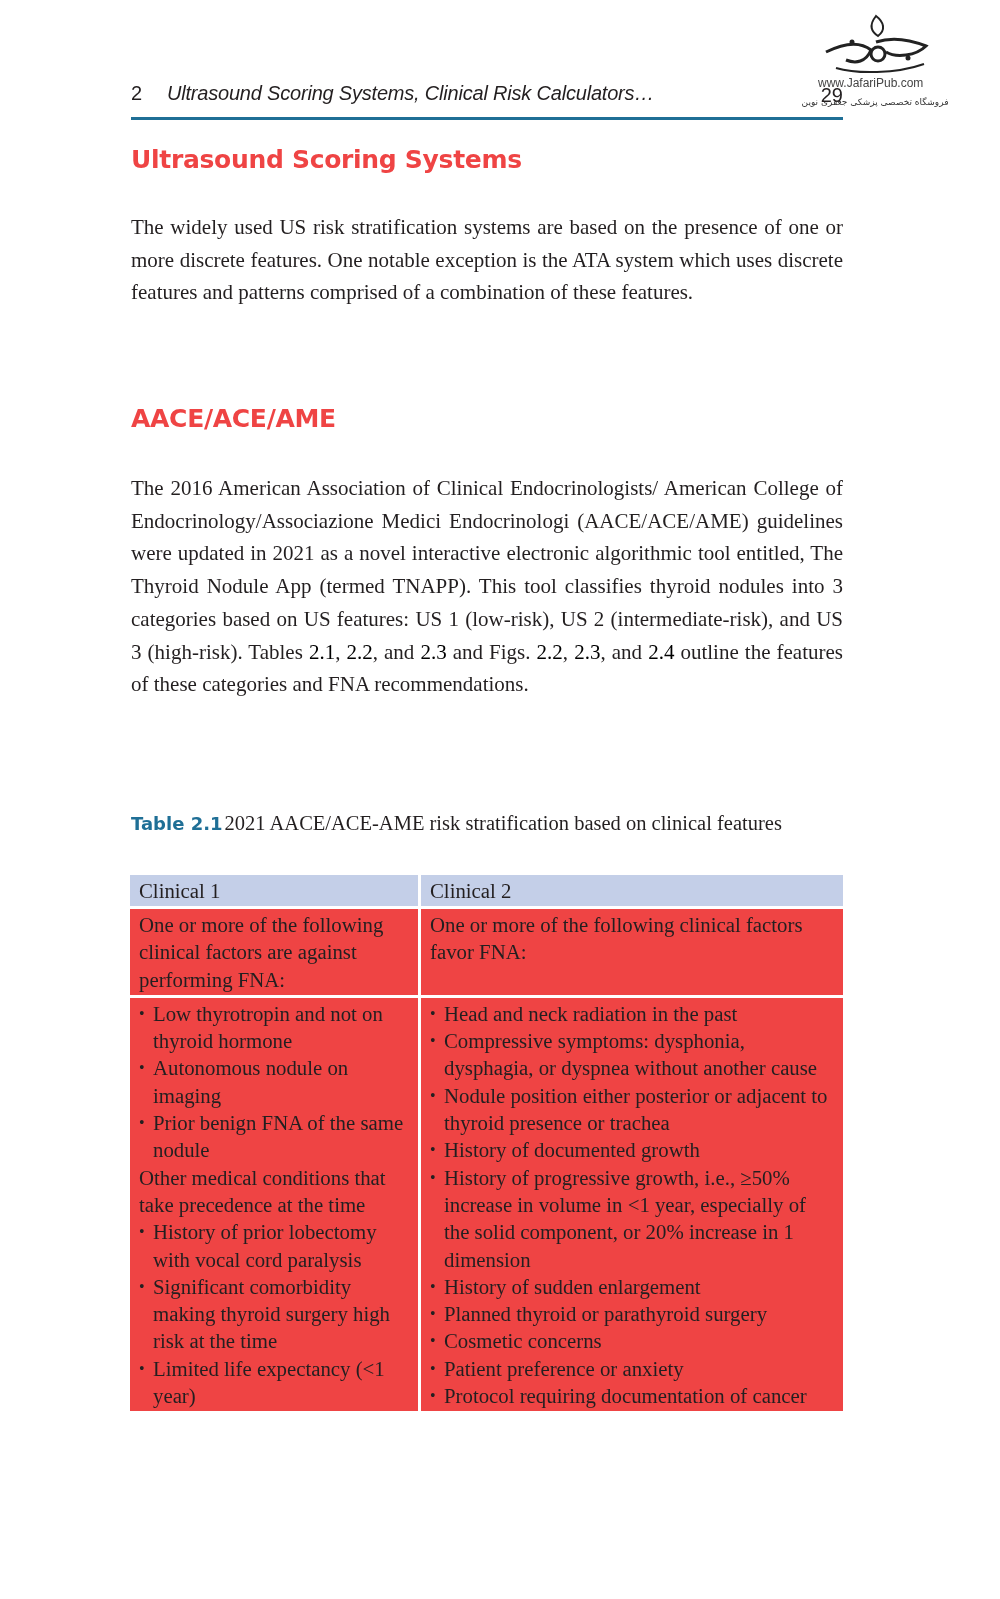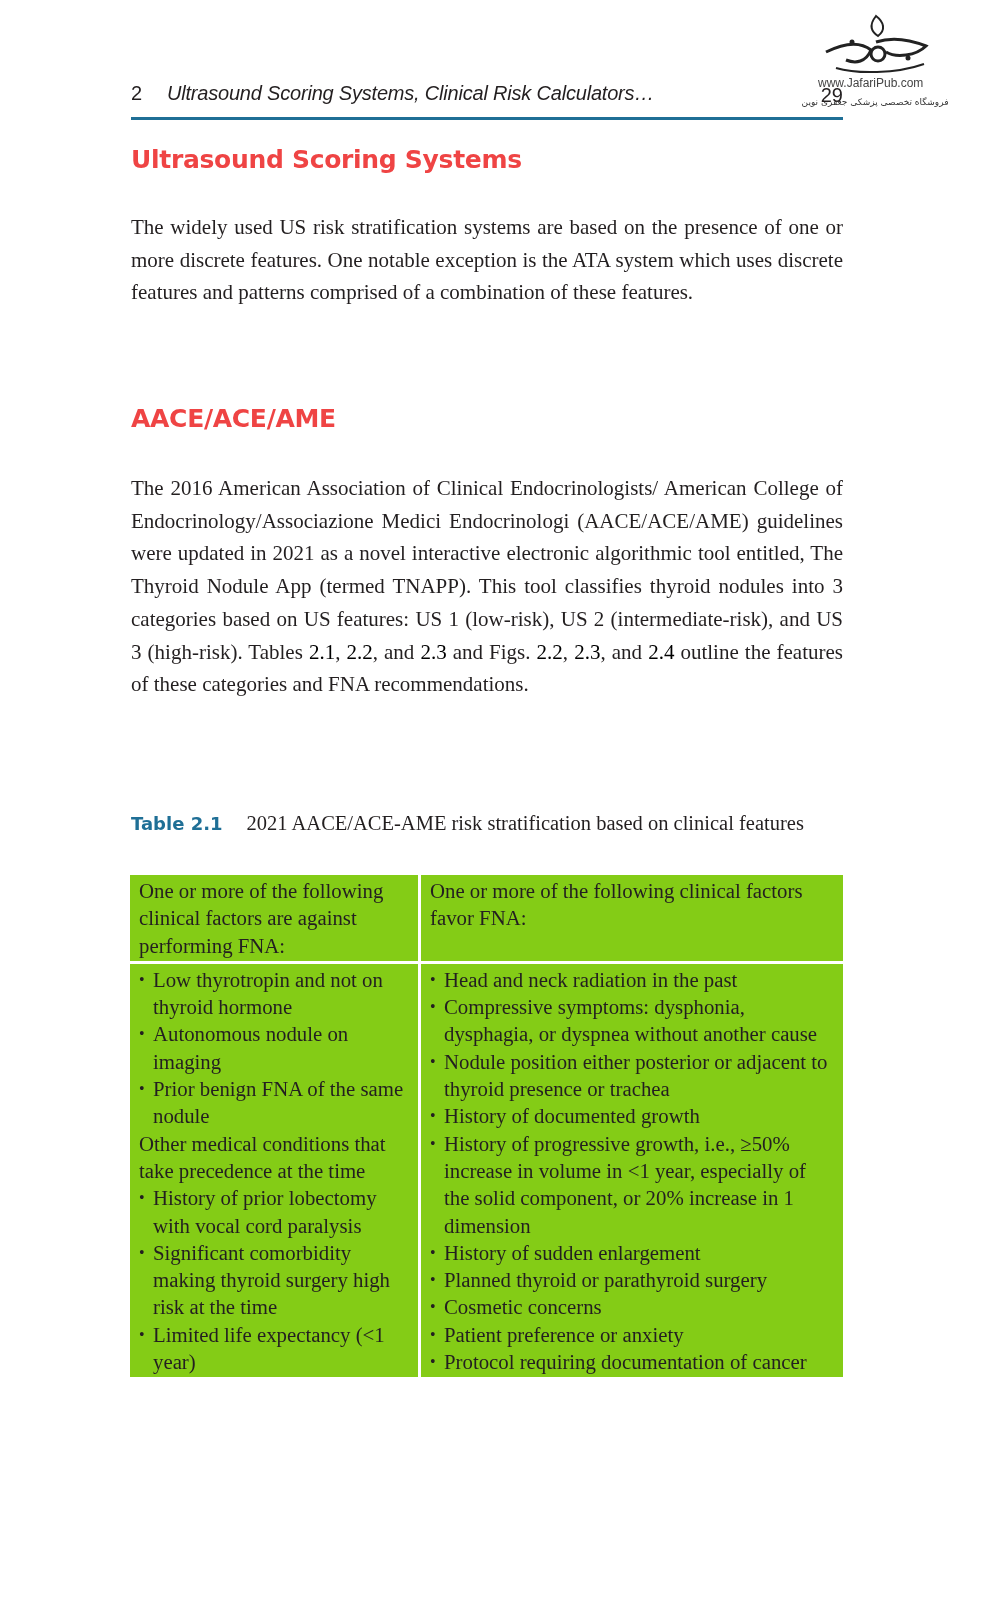--- a/index.html
+++ b/index.html
@@ -22,27 +22,27 @@
     #h-us { top: 145px; }
     #h-aace { top: 404px; }
 
     .para { position: absolute; left: 131px; width: 712px; margin: 0; font-family: "Liberation Serif", serif; font-size: 21px; line-height: 32.7px; text-align: justify; color: #231f20; }
     #p1 { top: 211px; }
     #p2 { top: 472px; }
     .ref { color: #000000; }
 
     
     .caption { position: absolute; left: 131px; top: 809px; width: 712px; font-size: 20.5px; line-height: 28px; font-family: "Liberation Serif", serif; text-align: justify; }
-    .caption .tlabel { font-family: "DejaVu Sans", sans-serif; font-weight: bold; color: #1f6f96; font-size: 18px; margin-right: 24px; }
+    .caption .tlabel { font-family: "DejaVu Sans", sans-serif; font-weight: bold; color: #1f6f96; font-size: 18px; margin-right: 2px; }
 
     
     table.t { position: absolute; left: 130px; top: 875px; width: 713px; border-collapse: collapse; font-family: "Liberation Serif", serif; font-size: 20.8px; line-height: 27.3px; color: #231f20; }
     table.t td, table.t th { vertical-align: top; padding: 2px 8px 2px 9px; text-align: left; font-weight: normal; }
     table.t th { background: #c4cfe8; height: 28px; padding-top: 2px; padding-bottom: 1px; }
-    table.t td { background: #84cc16; }
+    table.t td { background: #ef4444; }
     table.t .c1 { width: 271px; border-right: 3px solid #ffffff; }
     table.t tr.r1 td { border-bottom: 3px solid #ffffff; padding-bottom: 2px; height: 80px; }
     table.t tr.hdr th { border-bottom: 3px solid #ffffff; }
     ul.b { list-style: none; margin: 0; padding: 0; }
     ul.b li { position: relative; padding-left: 14px; }
     ul.b li::before { content: "•"; position: absolute; left: 0; top: 0; font-size: 16px; }
     .plain { display: block; }
   </style>
 </head>
 <body>
@@ -71,20 +71,24 @@
 <h2 class="section" id="h-us">Ultrasound Scoring Systems</h2>
 <p class="para" id="p1">The widely used US risk stratification systems are based on the presence of one or more discrete features. One notable exception is the ATA system which uses discrete features and patterns comprised of a combination of these features.</p>
 
 <h2 class="section" id="h-aace">AACE/ACE/AME</h2>
 <p class="para" id="p2"><span>The 2016 American Association of Clinical Endocrinologists/ American College of Endocrinology/Associazione Medici Endocrinologi (AACE/ACE/AME) guidelines were updated in 2021 as a novel interactive electronic algorithmic tool entitled, The Thyroid Nodule App (termed TNAPP). This tool classifies thyroid nodules into 3 categories based on US features: US 1 (low-risk), US 2 (intermediate-risk), and US 3 (high-risk). Tables </span><a class="ref">2.1</a><span>, </span><a class="ref">2.2</a><span>, and </span><a class="ref">2.3</a><span> and Figs. </span><a class="ref">2.2</a><span>, </span><a class="ref">2.3</a><span>, and </span><a class="ref">2.4</a><span> outline the features of these categories and FNA recommendations.</span></p>
 
 <div class="caption"><span class="tlabel">Table 2.1</span><span>2021 AACE/ACE-AME risk stratification based on clinical features</span></div>
 
 <table class="t">
   <tbody>
+      <tr class="hdr">
+    <th class="c1">Clinical 1</th>
+    <th>Clinical 2</th>
+  </tr>
   <tr class="r1">
     <td class="c1">One or more of the following clinical factors are against performing FNA:</td>
     <td>One or more of the following clinical factors favor FNA:</td>
   </tr>
   <tr>
     <td class="c1">
       <ul class="b">
         <li>Low thyrotropin and not on thyroid hormone</li>
         <li>Autonomous nodule on imaging</li>
         <li>Prior benign FNA of the same nodule</li>

